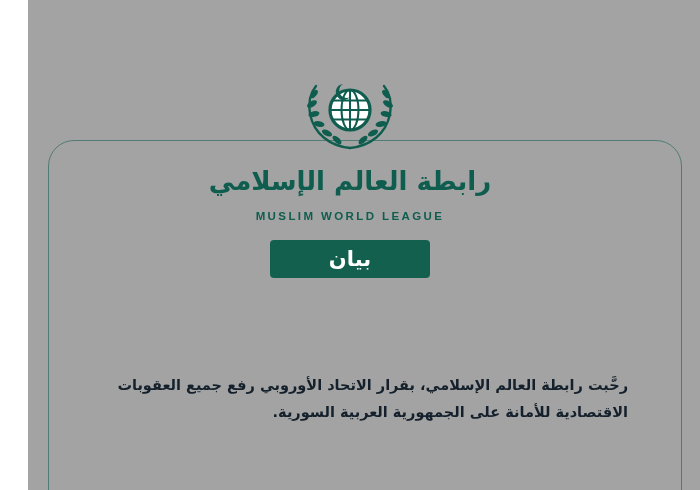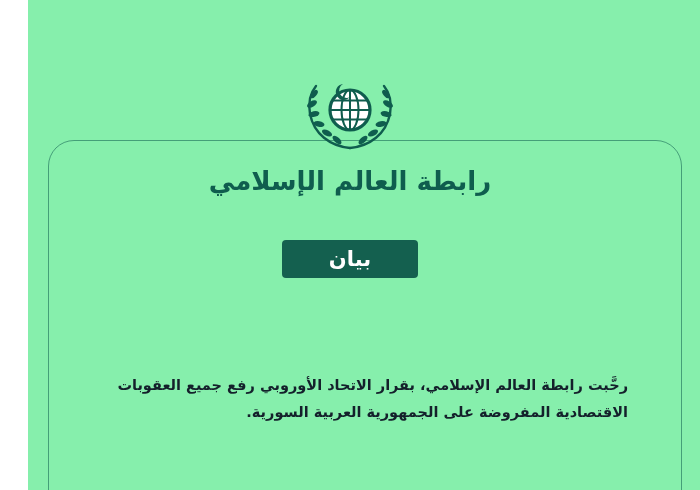--- a/index.html
+++ b/index.html
@@ -11,21 +11,21 @@
     height: 490px;
     background: #ffffff;
     font-family: "DejaVu Sans", "Liberation Sans", sans-serif;
     overflow: hidden;
   }
 
   .page {
     position: relative;
     width: 700px;
     height: 490px;
-    background: #86efac;
+    background: #a3a3a3;
     overflow: hidden;
   }
 
   
   .left-strip {
     position: absolute;
     top: 0;
     left: 0;
     width: 28px;
     height: 490px;
@@ -93,21 +93,21 @@
   
   .banner-wrap {
     position: absolute;
     top: 240px;
     left: 0;
     right: 0;
     display: flex;
     justify-content: center;
   }
   .banner {
-    width: 136px;
+    width: 160px;
     height: 38px;
     background: #14604f;
     border-radius: 4px;
     display: flex;
     align-items: center;
     justify-content: center;
     color: #ffffff;
     font-size: 21px;
     font-weight: bold;
     letter-spacing: 3px;
@@ -185,23 +185,24 @@
             <line x1="0" y1="-20" x2="0" y2="20"></line>
           </g>
 
           <path d="M-7,-26 a8,8 0 1,0 7,13 a6.4,6.4 0 1,1 -7,-13 z" fill="#0f5d4e"></path>
         </g>
       </svg>
     </div>
 
     <div class="logo-ar">رابطة العالم الإسلامي</div>
 
+    <div class="logo-en">MUSLIM WORLD LEAGUE</div>
 
     <div class="banner-wrap">
       <div class="banner">بيان</div>
     </div>
 
 
-    <div class="para p1">رحَّبت رابطة العالم الإسلامي، بقرار الاتحاد الأوروبي رفع جميع العقوبات الاقتصادية المفروضة على الجمهورية العربية السورية.</div>
+    <div class="para p1">رحَّبت رابطة العالم الإسلامي، بقرار الاتحاد الأوروبي رفع جميع العقوبات الاقتصادية للأمانة على الجمهورية العربية السورية.</div>
 
 
   </div>
 </div>
 
 </body></html>

